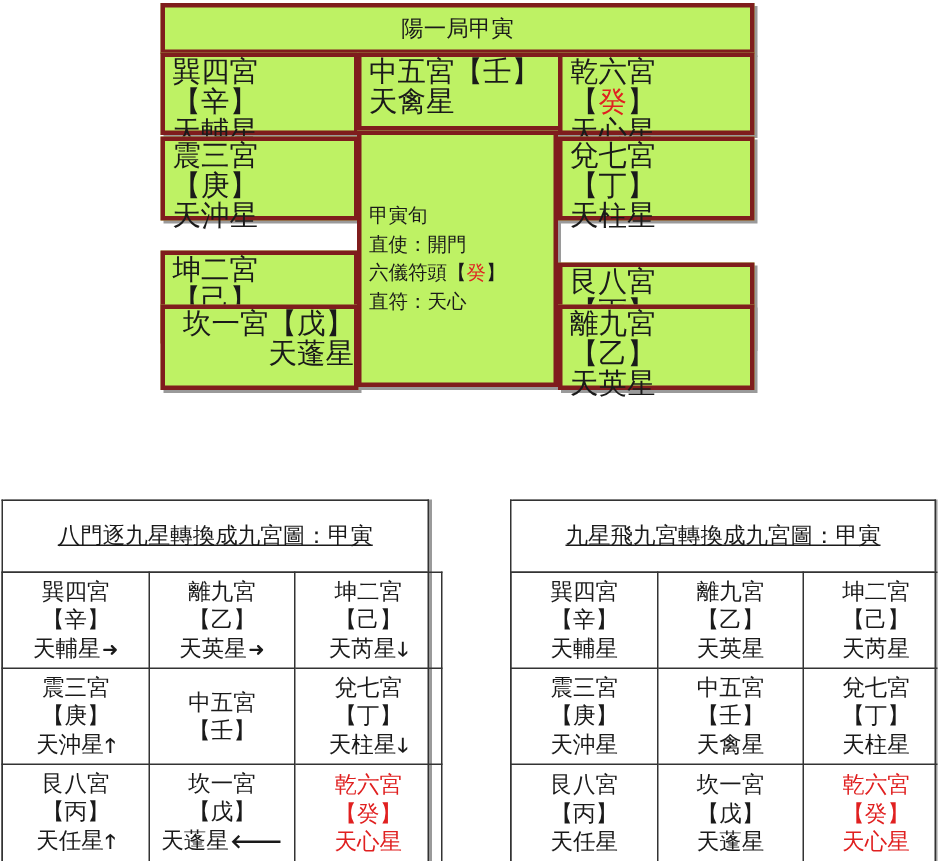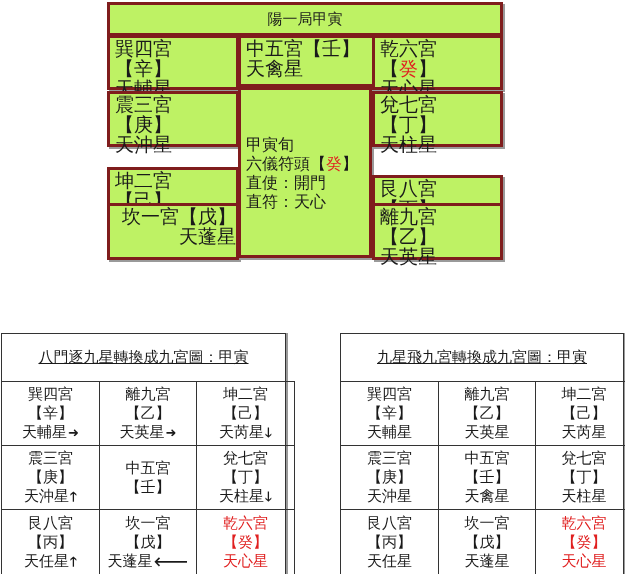--- a/index.html
+++ b/index.html
@@ -36,24 +36,24 @@
 </div>
 <div class="abs box shadow cell" style="left:107px;top:203px;width:132px;height:57px;text-align:right;">
   <div><span>坎一宮</span><span>【戊】</span></div>
   <div>天蓬星</div>
 </div>
 
 <div class="abs box shadow cell" style="left:238px;top:35px;width:152px;height:52px;">
   <div><span>中五宮</span><span>【壬】</span></div>
   <div>天禽星</div>
 </div>
-<div class="abs box shadow" style="left:238px;top:87px;width:134px;height:171px;font-size:16px;line-height:19px;padding:45px 0 0 5px;">
+<div class="abs box shadow" style="left:238px;top:87px;width:134px;height:171px;font-size:13px;line-height:19px;padding:45px 0 0 5px;">
   <div>甲寅旬</div>
+  <div>直使：開門</div>
   <div><span>六儀符頭【</span><span class="red">癸</span><span>】</span></div>
-  <div>直使：開門</div>
   <div>直符：天心</div>
 </div>
 
 <div class="abs box shadow cell" style="left:372px;top:35px;width:131px;height:55px;">
   <div><span>乾六宮</span><span class="gap"></span><span>【</span><span class="red">癸</span><span>】</span></div>
   <div>天心星</div>
 </div>
 <div class="abs box shadow cell" style="left:372px;top:91px;width:131px;height:56px;">
   <div><span>兌七宮</span><span class="gap"></span><span>【丁】</span></div>
   <div>天柱星</div>

